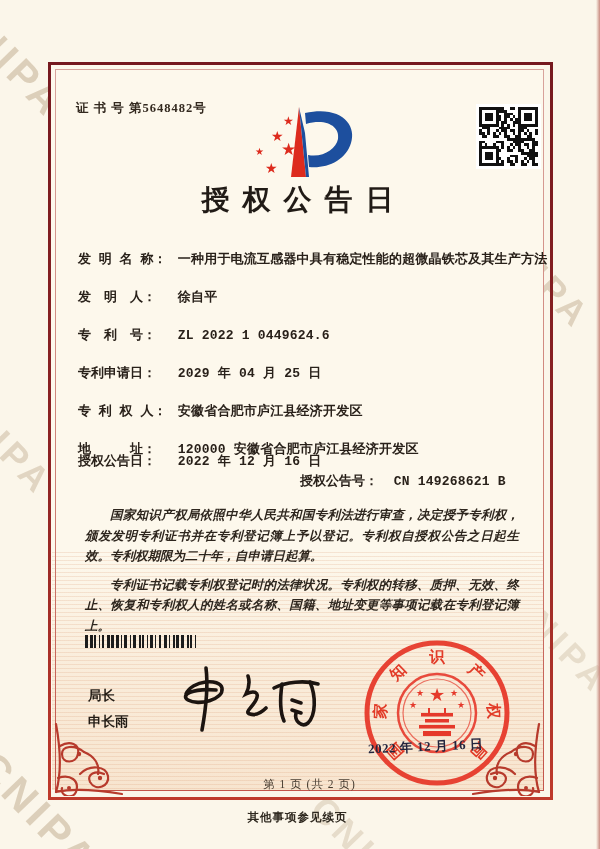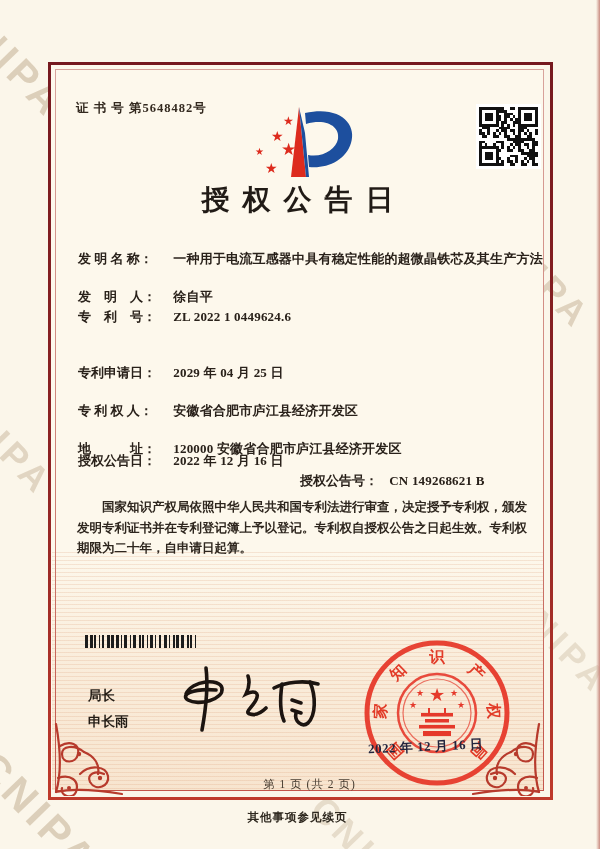--- a/index.html
+++ b/index.html
@@ -42,29 +42,29 @@
     display:grid;grid-template-columns:repeat(21,2.8px);grid-auto-rows:2.8px;
   }
   .qr i{display:block;}
   .qr i.q1{background:#111;}
   .qr i.q0{background:#fff;}
   .title{
     left:48px;top:181px;width:499px;z-index:3;text-align:center;
     font-size:28px;font-weight:bold;letter-spacing:13px;text-indent:13px;color:#211b16;
   }
   
-  .row{position:absolute;left:78px;width:462px;z-index:3;font-size:13px;font-weight:bold;color:#29211a;white-space:nowrap;}
+  .row{position:absolute;left:78px;width:462px;z-index:3;font-size:13px;font-weight:bold;color:#29211a;white-space:nowrap;font-family:Liberation Mono, monospace;}
   .row .lbl{display:inline-block;width:92px;}
   .row .val{letter-spacing:0.2px;}
   .row-grantno{left:300px;width:240px;}
   .row-grantno .lbl{width:86px;}
   
   .legal{left:77px;top:497px;width:450px;z-index:3;font-size:12.5px;line-height:20.5px;
     font-weight:600;color:#2e261e;text-align:justify;}
-  .legal p{margin:0;text-indent:2em;}
+  .legal p{margin:8px;text-indent:2em;font-style:italic;}
   
   .barcode{left:85px;top:635px;width:158px;height:13px;z-index:3;display:flex;align-items:stretch;overflow:hidden;}
   .barcode i{display:block;height:100%;}
   .barcode i.bar{background:#1c1c1c;}
   .barcode i.sp{background:transparent;}
   
   .dir-title{left:88px;top:687px;z-index:3;font-size:13.5px;font-weight:bold;color:#231c15;}
   .dir-name{left:88px;top:713px;z-index:3;font-size:13.5px;font-weight:bold;color:#231c15;text-align:right;}
   .sig{left:168px;top:658px;z-index:3;}
   
@@ -599,21 +599,21 @@
 <div class="abs title">授权公告日</div>
 
 <div class="row" style="top:250px">
   <span class="lbl">发 明 名 称：</span>
   <span class="val">一种用于电流互感器中具有稳定性能的超微晶铁芯及其生产方法</span>
 </div>
 <div class="row" style="top:288px">
   <span class="lbl">发　明　人：</span>
   <span class="val">徐自平</span>
 </div>
-<div class="row" style="top:308px">
+<div class="row" style="top:326px">
   <span class="lbl">专　利　号：</span>
   <span class="val">ZL 2022 1 0449624.6</span>
 </div>
 <div class="row" style="top:364px">
   <span class="lbl">专利申请日：</span>
   <span class="val">2029 年 04 月 25 日</span>
 </div>
 <div class="row" style="top:402px">
   <span class="lbl">专 利 权 人：</span>
   <span class="val">安徽省合肥市庐江县经济开发区</span>
@@ -626,20 +626,21 @@
   <span class="lbl">授权公告日：</span>
   <span class="val">2022 年 12 月 16 日</span>
 </div>
 <div class="row row-grantno" style="top:472px">
   <span class="lbl">授权公告号：</span>
   <span class="val">CN 149268621 B</span>
 </div>
 
 <div class="abs legal">
   <p>国家知识产权局依照中华人民共和国专利法进行审查，决定授予专利权，颁发发明专利证书并在专利登记簿上予以登记。专利权自授权公告之日起生效。专利权期限为二十年，自申请日起算。</p>
+  <p>专利证书记载专利权登记时的法律状况。专利权的转移、质押、无效、终止、恢复和专利权人的姓名或名称、国籍、地址变更等事项记载在专利登记簿上。</p>
 </div>
 
 <div class="abs barcode">
     <i class="bar" style="width: 3.1px;"></i>
     <i class="sp" style="width: 1.55px;"></i>
     <i class="bar" style="width: 3.1px;"></i>
     <i class="sp" style="width: 1.55px;"></i>
     <i class="bar" style="width: 1.55px;"></i>
     <i class="sp" style="width: 3.1px;"></i>
     <i class="bar" style="width: 1.55px;"></i>

